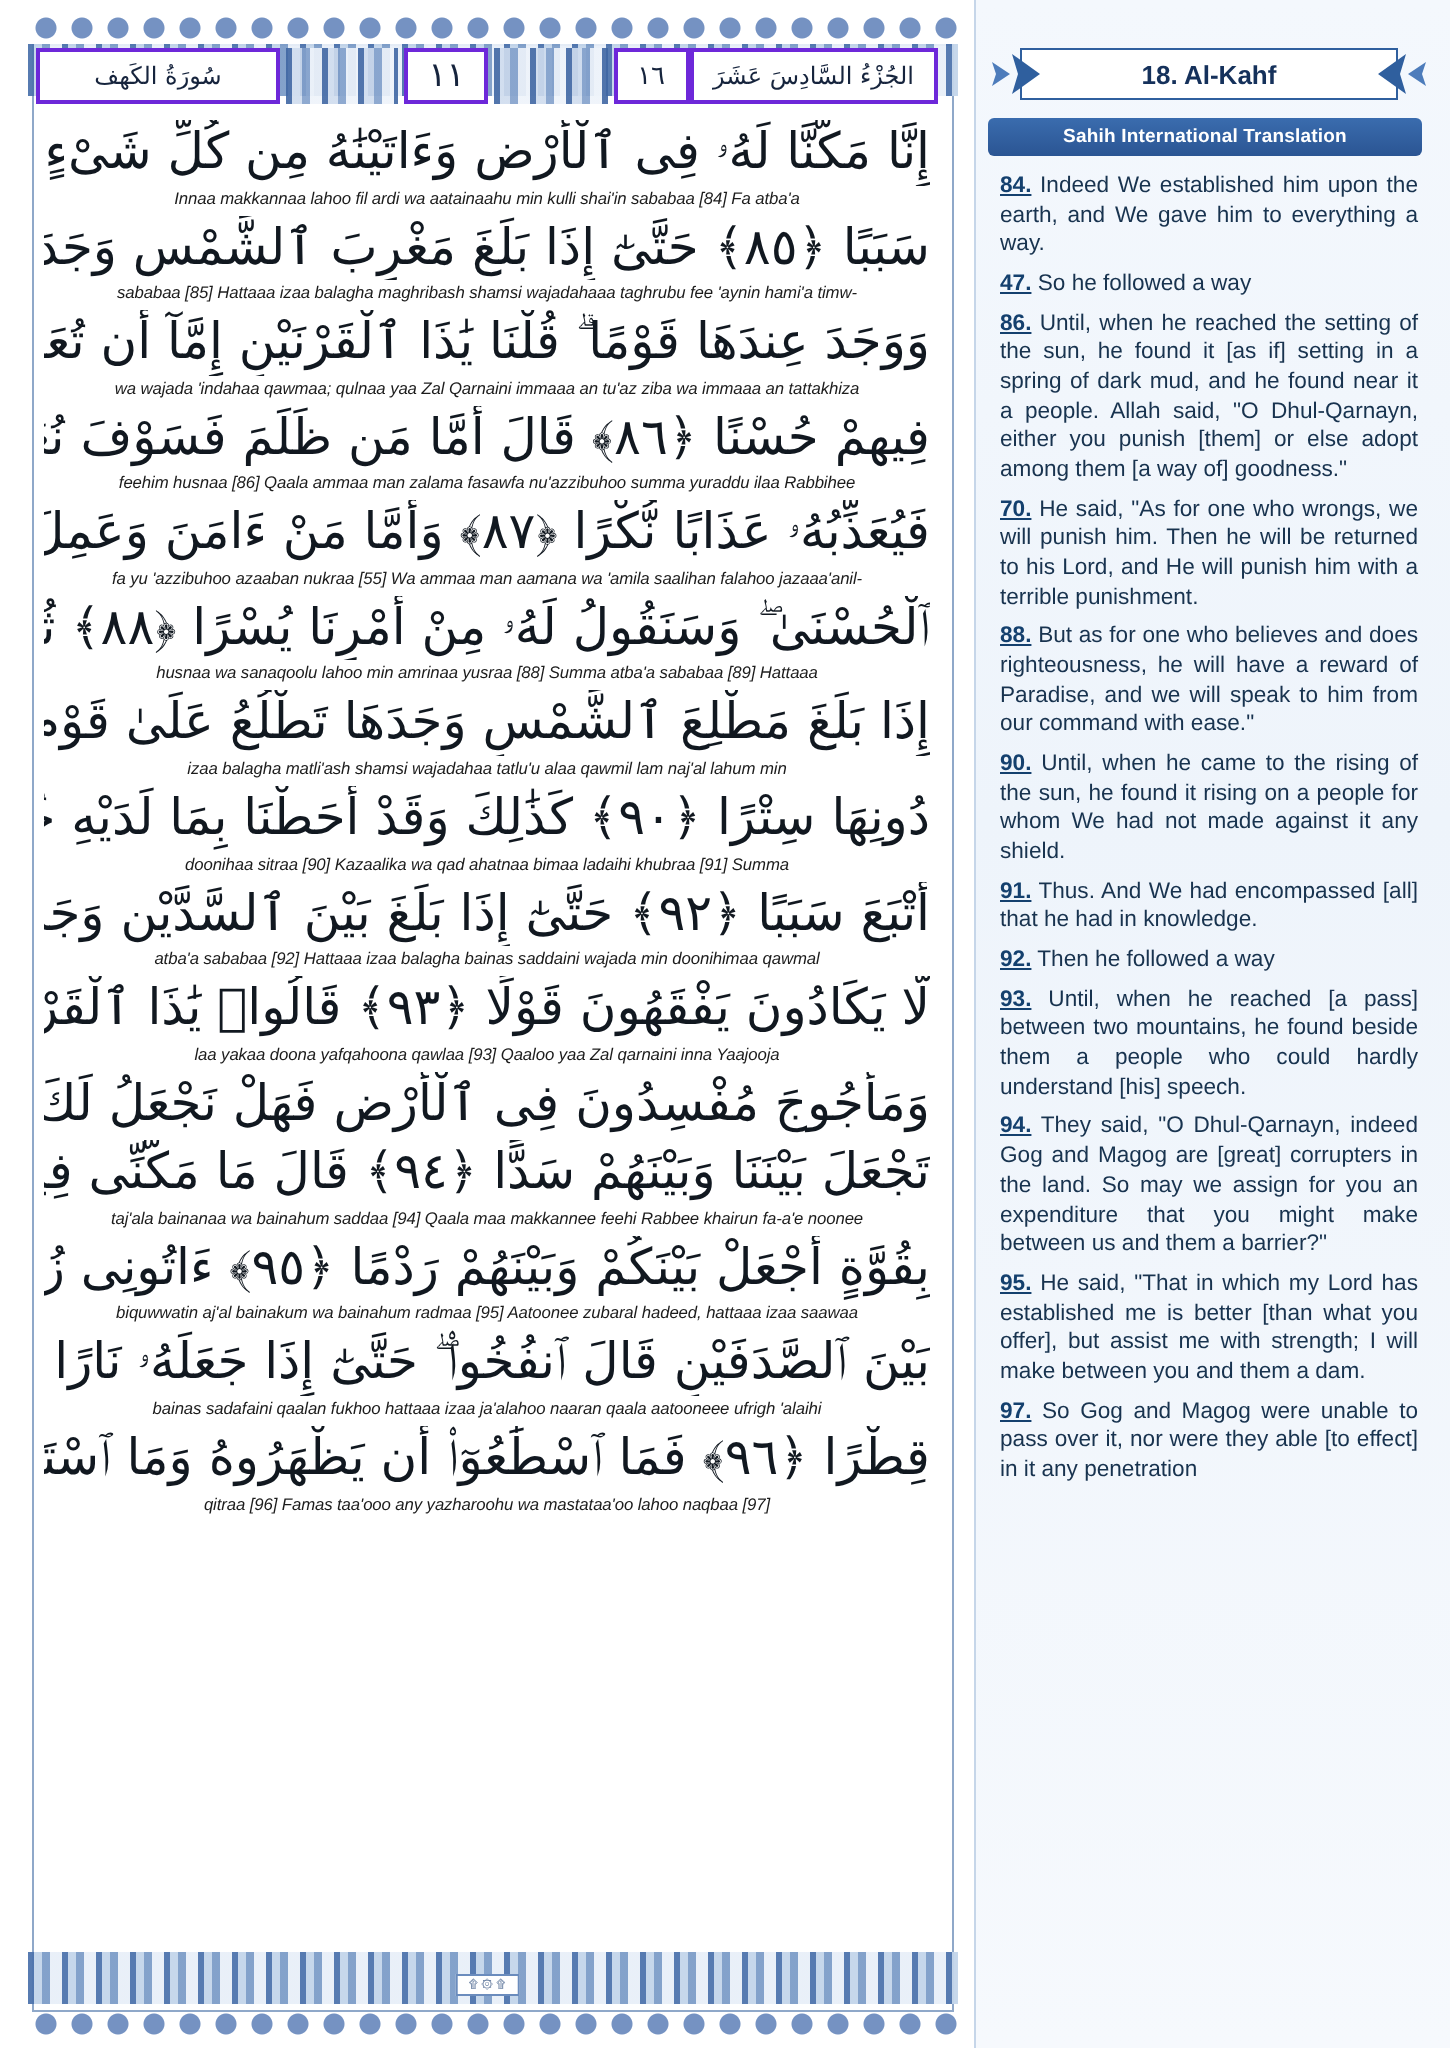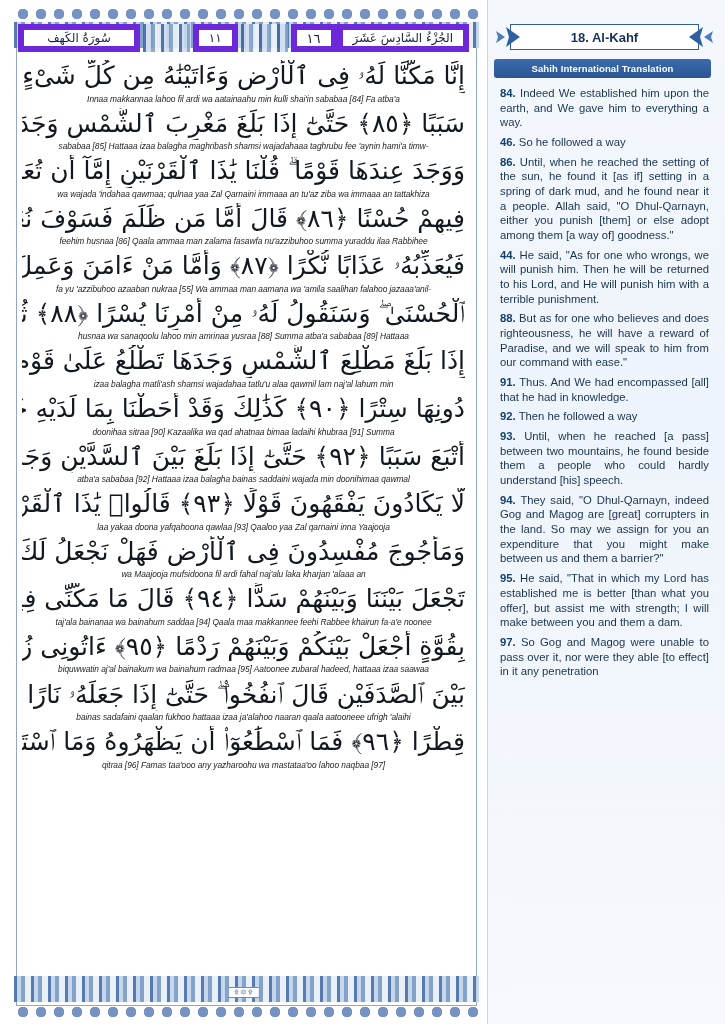--- a/index.html
+++ b/index.html
@@ -86,34 +86,34 @@
     height: 28px;
     margin: 6px 4px 0 4px;
     display: flex;
     align-items: stretch;
     justify-content: space-between;
     font-size: 11px;
   }
 
   .hdr-cell {
     background: #ffffff;
-    border: 6px solid #6d28d9;
+    border: 2px solid #6d28d9;
     display: flex;
     align-items: center;
     justify-content: center;
     padding: 0 10px;
     direction: rtl;
     font-family: "DejaVu Sans", sans-serif;
     font-size: 12px;
     color: #16243d;
     white-space: nowrap;
   }
 
   .hdr-surah { min-width: 122px; }
-  .hdr-page  { min-width: 42px; font-size: 12px; }
+  .hdr-page  { min-width: 42px; font-size: 17px; }
   .hdr-juz-num { min-width: 34px; font-size: 13px; }
   .hdr-juz { min-width: 118px; }
 
   .hdr-gap {
     flex: 1 1 auto;
     margin: 0 3px;
     background:
       repeating-linear-gradient(90deg,
         #3f66a3 0px, #3f66a3 3px,
         #cfdcee 3px, #cfdcee 8px,
@@ -235,20 +235,21 @@
     font-size: 11.3px;
     line-height: 1.30;
     color: #18334f;
     text-align: justify;
     margin-bottom: 5px;
   }
 
   .tr-num {
     font-weight: bold;
     color: #14406e;
+    text-decoration: underline;
   }
 </style>
 </head>
 <body>
 
 <div class="page">
 
   <div class="arabic-panel">
 
     <div class="ornament-frame"></div>
@@ -281,21 +282,20 @@
         <div class="translit-line">husnaa wa sanaqoolu lahoo min amrinaa yusraa  [88]  Summa atba'a sababaa  [89]  Hattaaa</div>
         <div class="ayah-line">إِذَا بَلَغَ مَطْلِعَ ٱلشَّمْسِ وَجَدَهَا تَطْلُعُ عَلَىٰ قَوْمٍ لَّمْ نَجْعَل لَّهُم مِّن</div>
         <div class="translit-line">izaa balagha matli'ash shamsi wajadahaa tatlu'u alaa qawmil lam naj'al lahum min</div>
         <div class="ayah-line">دُونِهَا سِتْرًا ﴿٩٠﴾ كَذَٰلِكَ وَقَدْ أَحَطْنَا بِمَا لَدَيْهِ خُبْرًا ﴿٩١﴾ ثُمَّ</div>
         <div class="translit-line">doonihaa sitraa  [90]  Kazaalika wa qad ahatnaa bimaa ladaihi khubraa  [91]  Summa</div>
         <div class="ayah-line">أَتْبَعَ سَبَبًا ﴿٩٢﴾ حَتَّىٰٓ إِذَا بَلَغَ بَيْنَ ٱلسَّدَّيْنِ وَجَدَ مِن دُونِهِمَا قَوْمًا</div>
         <div class="translit-line">atba'a sababaa  [92]  Hattaaa izaa balagha bainas saddaini wajada min doonihimaa qawmal</div>
         <div class="ayah-line">لَّا يَكَادُونَ يَفْقَهُونَ قَوْلًا ﴿٩٣﴾ قَالُوا۟ يَٰذَا ٱلْقَرْنَيْنِ إِنَّ يَأْجُوجَ</div>
         <div class="translit-line">laa yakaa doona yafqahoona qawlaa  [93]  Qaaloo yaa Zal qarnaini inna Yaajooja</div>
         <div class="ayah-line">وَمَأْجُوجَ مُفْسِدُونَ فِى ٱلْأَرْضِ فَهَلْ نَجْعَلُ لَكَ خَرْجًا عَلَىٰٓ أَن</div>
-        <div class="translit-line">wa Maajooja mufsidoona fil ardi fahal naj'alu laka kharjan 'alaaa an</div>
         <div class="ayah-line">تَجْعَلَ بَيْنَنَا وَبَيْنَهُمْ سَدًّا ﴿٩٤﴾ قَالَ مَا مَكَّنِّى فِيهِ رَبِّى خَيْرٌ فَأَعِينُونِى</div>
         <div class="translit-line">taj'ala bainanaa wa bainahum saddaa  [94]  Qaala maa makkannee feehi Rabbee khairun fa-a'e noonee</div>
         <div class="ayah-line">بِقُوَّةٍ أَجْعَلْ بَيْنَكُمْ وَبَيْنَهُمْ رَدْمًا ﴿٩٥﴾ ءَاتُونِى زُبَرَ ٱلْحَدِيدِ ۖ حَتَّىٰٓ إِذَا سَاوَىٰ</div>
         <div class="translit-line">biquwwatin aj'al bainakum wa bainahum radmaa  [95]  Aatoonee zubaral hadeed, hattaaa izaa saawaa</div>
         <div class="ayah-line">بَيْنَ ٱلصَّدَفَيْنِ قَالَ ٱنفُخُوا۟ ۖ حَتَّىٰٓ إِذَا جَعَلَهُۥ نَارًا قَالَ ءَاتُونِىٓ أُفْرِغْ عَلَيْهِ</div>
         <div class="translit-line">bainas sadafaini qaalan fukhoo hattaaa izaa ja'alahoo naaran qaala aatooneee ufrigh 'alaihi</div>
         <div class="ayah-line">قِطْرًا ﴿٩٦﴾ فَمَا ٱسْطَٰعُوٓا۟ أَن يَظْهَرُوهُ وَمَا ٱسْتَطَٰعُوا۟ لَهُۥ نَقْبًا ﴿٩٧﴾</div>
         <div class="translit-line">qitraa  [96]  Famas taa'ooo any yazharoohu wa mastataa'oo lahoo naqbaa  [97]</div>
       </div>
 
@@ -317,24 +317,25 @@
           <path d="M2 13 L16 3 L13 13 L16 23 Z" fill="#2f5f9e"></path>
           <path d="M17 13 L26 7 L24 13 L26 19 Z" fill="#4d7cbb"></path>
         </svg>
       </span>
     </div>
 
     <div class="translation-badge">Sahih International Translation</div>
 
     <div class="verse-list" id="tr-verses">
         <p class="tr-verse"><span class="tr-num">84.</span><span> Indeed We established him upon the earth, and We gave him to everything a way.</span></p>
-        <p class="tr-verse"><span class="tr-num">46.</span><span> So he followed a way</span></p>
+        <p class="tr-verse"><span class="tr-num">47.</span><span> So he followed a way</span></p>
         <p class="tr-verse"><span class="tr-num">86.</span><span> Until, when he reached the setting of the sun, he found it [as if] setting in a spring of dark mud, and he found near it a people. Allah said, "O Dhul-Qarnayn, either you punish [them] or else adopt among them [a way of] goodness."</span></p>
-        <p class="tr-verse"><span class="tr-num">44.</span><span> He said, "As for one who wrongs, we will punish him. Then he will be returned to his Lord, and He will punish him with a terrible punishment.</span></p>
+        <p class="tr-verse"><span class="tr-num">70.</span><span> He said, "As for one who wrongs, we will punish him. Then he will be returned to his Lord, and He will punish him with a terrible punishment.</span></p>
         <p class="tr-verse"><span class="tr-num">88.</span><span> But as for one who believes and does righteousness, he will have a reward of Paradise, and we will speak to him from our command with ease."</span></p>
+        <p class="tr-verse"><span class="tr-num">90.</span><span> Until, when he came to the rising of the sun, he found it rising on a people for whom We had not made against it any shield.</span></p>
         <p class="tr-verse"><span class="tr-num">91.</span><span> Thus. And We had encompassed [all] that he had in knowledge.</span></p>
         <p class="tr-verse"><span class="tr-num">92.</span><span> Then he followed a way</span></p>
         <p class="tr-verse"><span class="tr-num">93.</span><span> Until, when he reached [a pass] between two mountains, he found beside them a people who could hardly understand [his] speech.</span></p>
         <p class="tr-verse"><span class="tr-num">94.</span><span> They said, "O Dhul-Qarnayn, indeed Gog and Magog are [great] corrupters in the land. So may we assign for you an expenditure that you might make between us and them a barrier?"</span></p>
         <p class="tr-verse"><span class="tr-num">95.</span><span> He said, "That in which my Lord has established me is better [than what you offer], but assist me with strength; I will make between you and them a dam.</span></p>
         <p class="tr-verse"><span class="tr-num">97.</span><span> So Gog and Magog were unable to pass over it, nor were they able [to effect] in it any penetration</span></p>
       </div>
   </div>
 </div>
 

